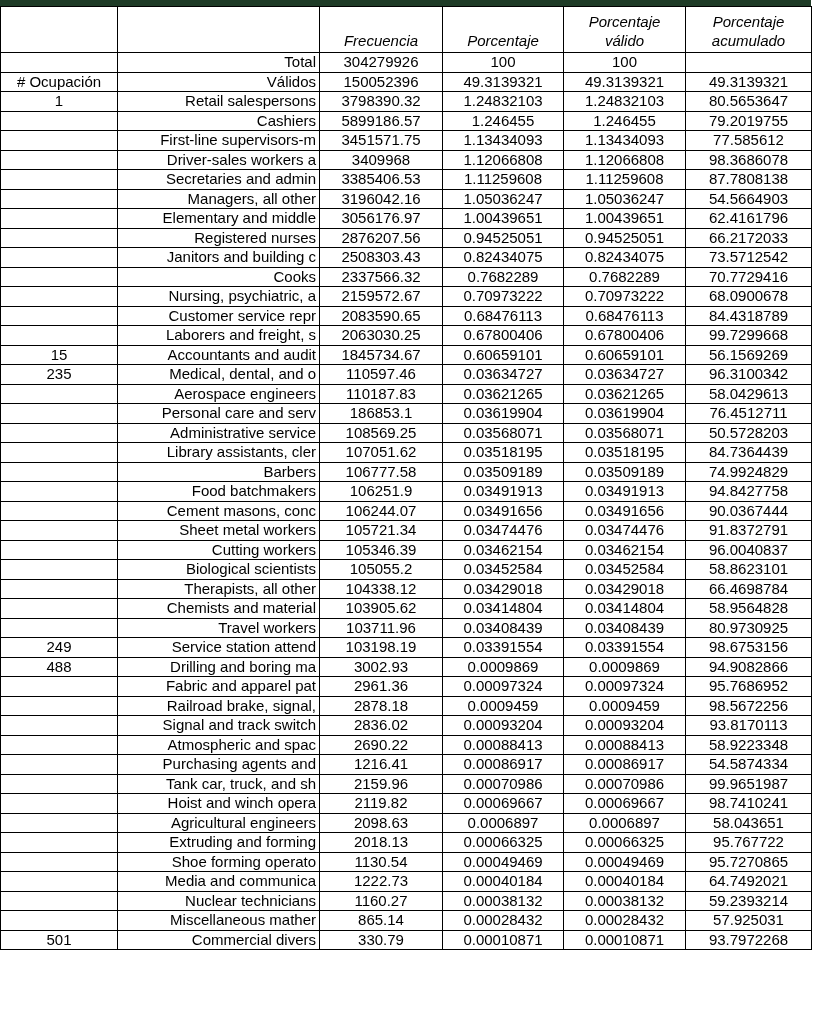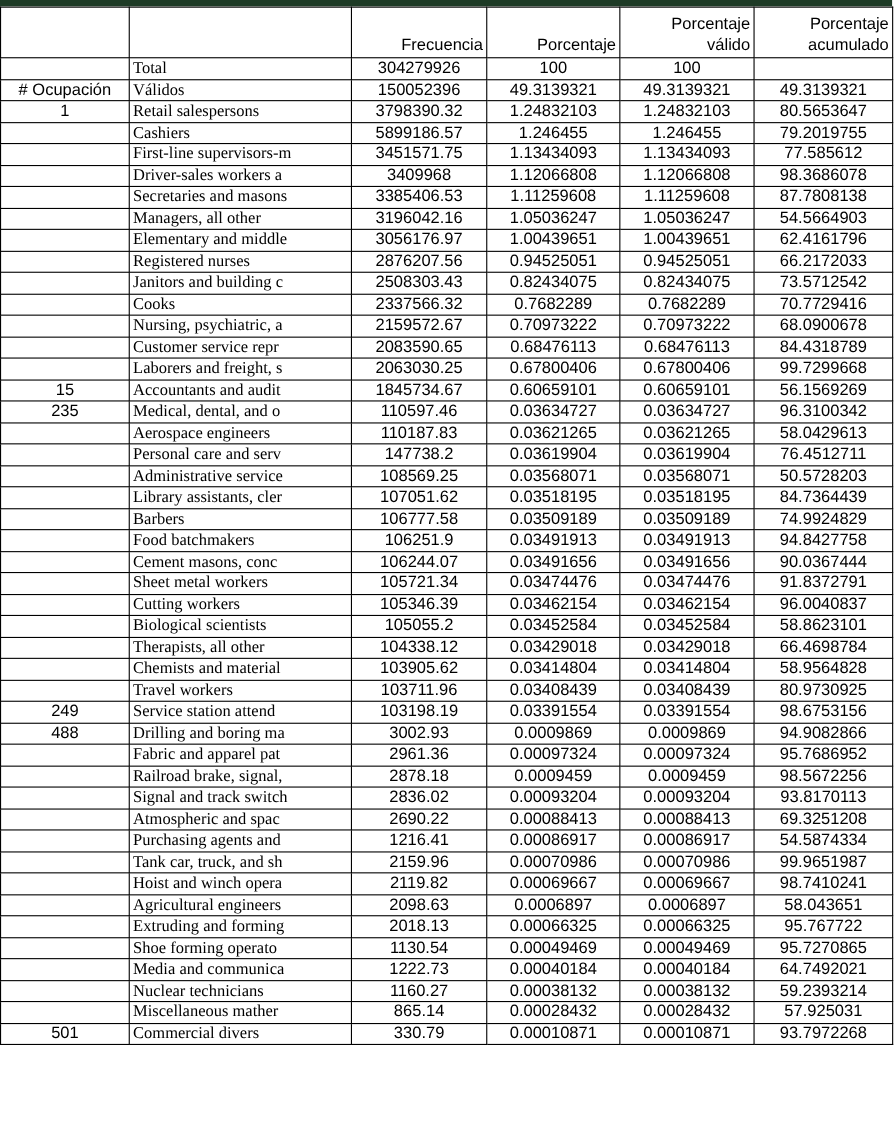--- a/index.html
+++ b/index.html
@@ -6,26 +6,26 @@
   body{font-family:"Liberation Sans", sans-serif; color:#000;}
   .sheet{width:811px; position:relative;}
   .topbar{height:6px; background:#1e3b26; width:811px;}
   table.freq{border-collapse:collapse; table-layout:fixed; width:811px; background:#fff;}
   table.freq td{border:1px solid #000; padding:0 3px; font-size:15px; line-height:18px;
     overflow:hidden; white-space:nowrap; box-sizing:border-box;}
   
   col.c-id{width:117px;} col.c-name{width:202px;} col.c-freq{width:123px;}
   col.c-pct{width:121px;} col.c-valid{width:122px;} col.c-cum{width:126px;}
   
-  tr.hdr td{height:46px; vertical-align:bottom; text-align:right; padding-bottom:2px;
-    white-space:normal; line-height:19px;}
+  tr.hdr td{height:46px; vertical-align:bottom; text-align:center; padding-bottom:2px;
+    white-space:normal; line-height:19px;font-style:italic;}
   
   tr.row td{height:19.5px; vertical-align:middle;}
   td.id{text-align:center;}
-  td.name{text-align:left;font-family:Liberation Serif, serif;}
+  td.name{text-align:right;}
   td.num{text-align:center;}
 </style>
 </head>
 <body>
 
 <div class="sheet">
   <div class="topbar"></div>
   <table class="freq">
     <colgroup>
       <col class="c-id">
@@ -87,21 +87,21 @@
         <tr class="row">
           <td class="id"></td>
           <td class="name">Driver-sales workers a</td>
           <td class="num">3409968</td>
           <td class="num">1.12066808</td>
           <td class="num">1.12066808</td>
           <td class="num">98.3686078</td>
         </tr>
         <tr class="row">
           <td class="id"></td>
-          <td class="name">Secretaries and masons</td>
+          <td class="name">Secretaries and admin</td>
           <td class="num">3385406.53</td>
           <td class="num">1.11259608</td>
           <td class="num">1.11259608</td>
           <td class="num">87.7808138</td>
         </tr>
         <tr class="row">
           <td class="id"></td>
           <td class="name">Managers, all other</td>
           <td class="num">3196042.16</td>
           <td class="num">1.05036247</td>
@@ -184,21 +184,21 @@
           <td class="id"></td>
           <td class="name">Aerospace engineers</td>
           <td class="num">110187.83</td>
           <td class="num">0.03621265</td>
           <td class="num">0.03621265</td>
           <td class="num">58.0429613</td>
         </tr>
         <tr class="row">
           <td class="id"></td>
           <td class="name">Personal care and serv</td>
-          <td class="num">147738.2</td>
+          <td class="num">186853.1</td>
           <td class="num">0.03619904</td>
           <td class="num">0.03619904</td>
           <td class="num">76.4512711</td>
         </tr>
         <tr class="row">
           <td class="id"></td>
           <td class="name">Administrative service</td>
           <td class="num">108569.25</td>
           <td class="num">0.03568071</td>
           <td class="num">0.03568071</td>
@@ -323,21 +323,21 @@
           <td class="num">0.00093204</td>
           <td class="num">0.00093204</td>
           <td class="num">93.8170113</td>
         </tr>
         <tr class="row">
           <td class="id"></td>
           <td class="name">Atmospheric and spac</td>
           <td class="num">2690.22</td>
           <td class="num">0.00088413</td>
           <td class="num">0.00088413</td>
-          <td class="num">69.3251208</td>
+          <td class="num">58.9223348</td>
         </tr>
         <tr class="row">
           <td class="id"></td>
           <td class="name">Purchasing agents and</td>
           <td class="num">1216.41</td>
           <td class="num">0.00086917</td>
           <td class="num">0.00086917</td>
           <td class="num">54.5874334</td>
         </tr>
         <tr class="row">

